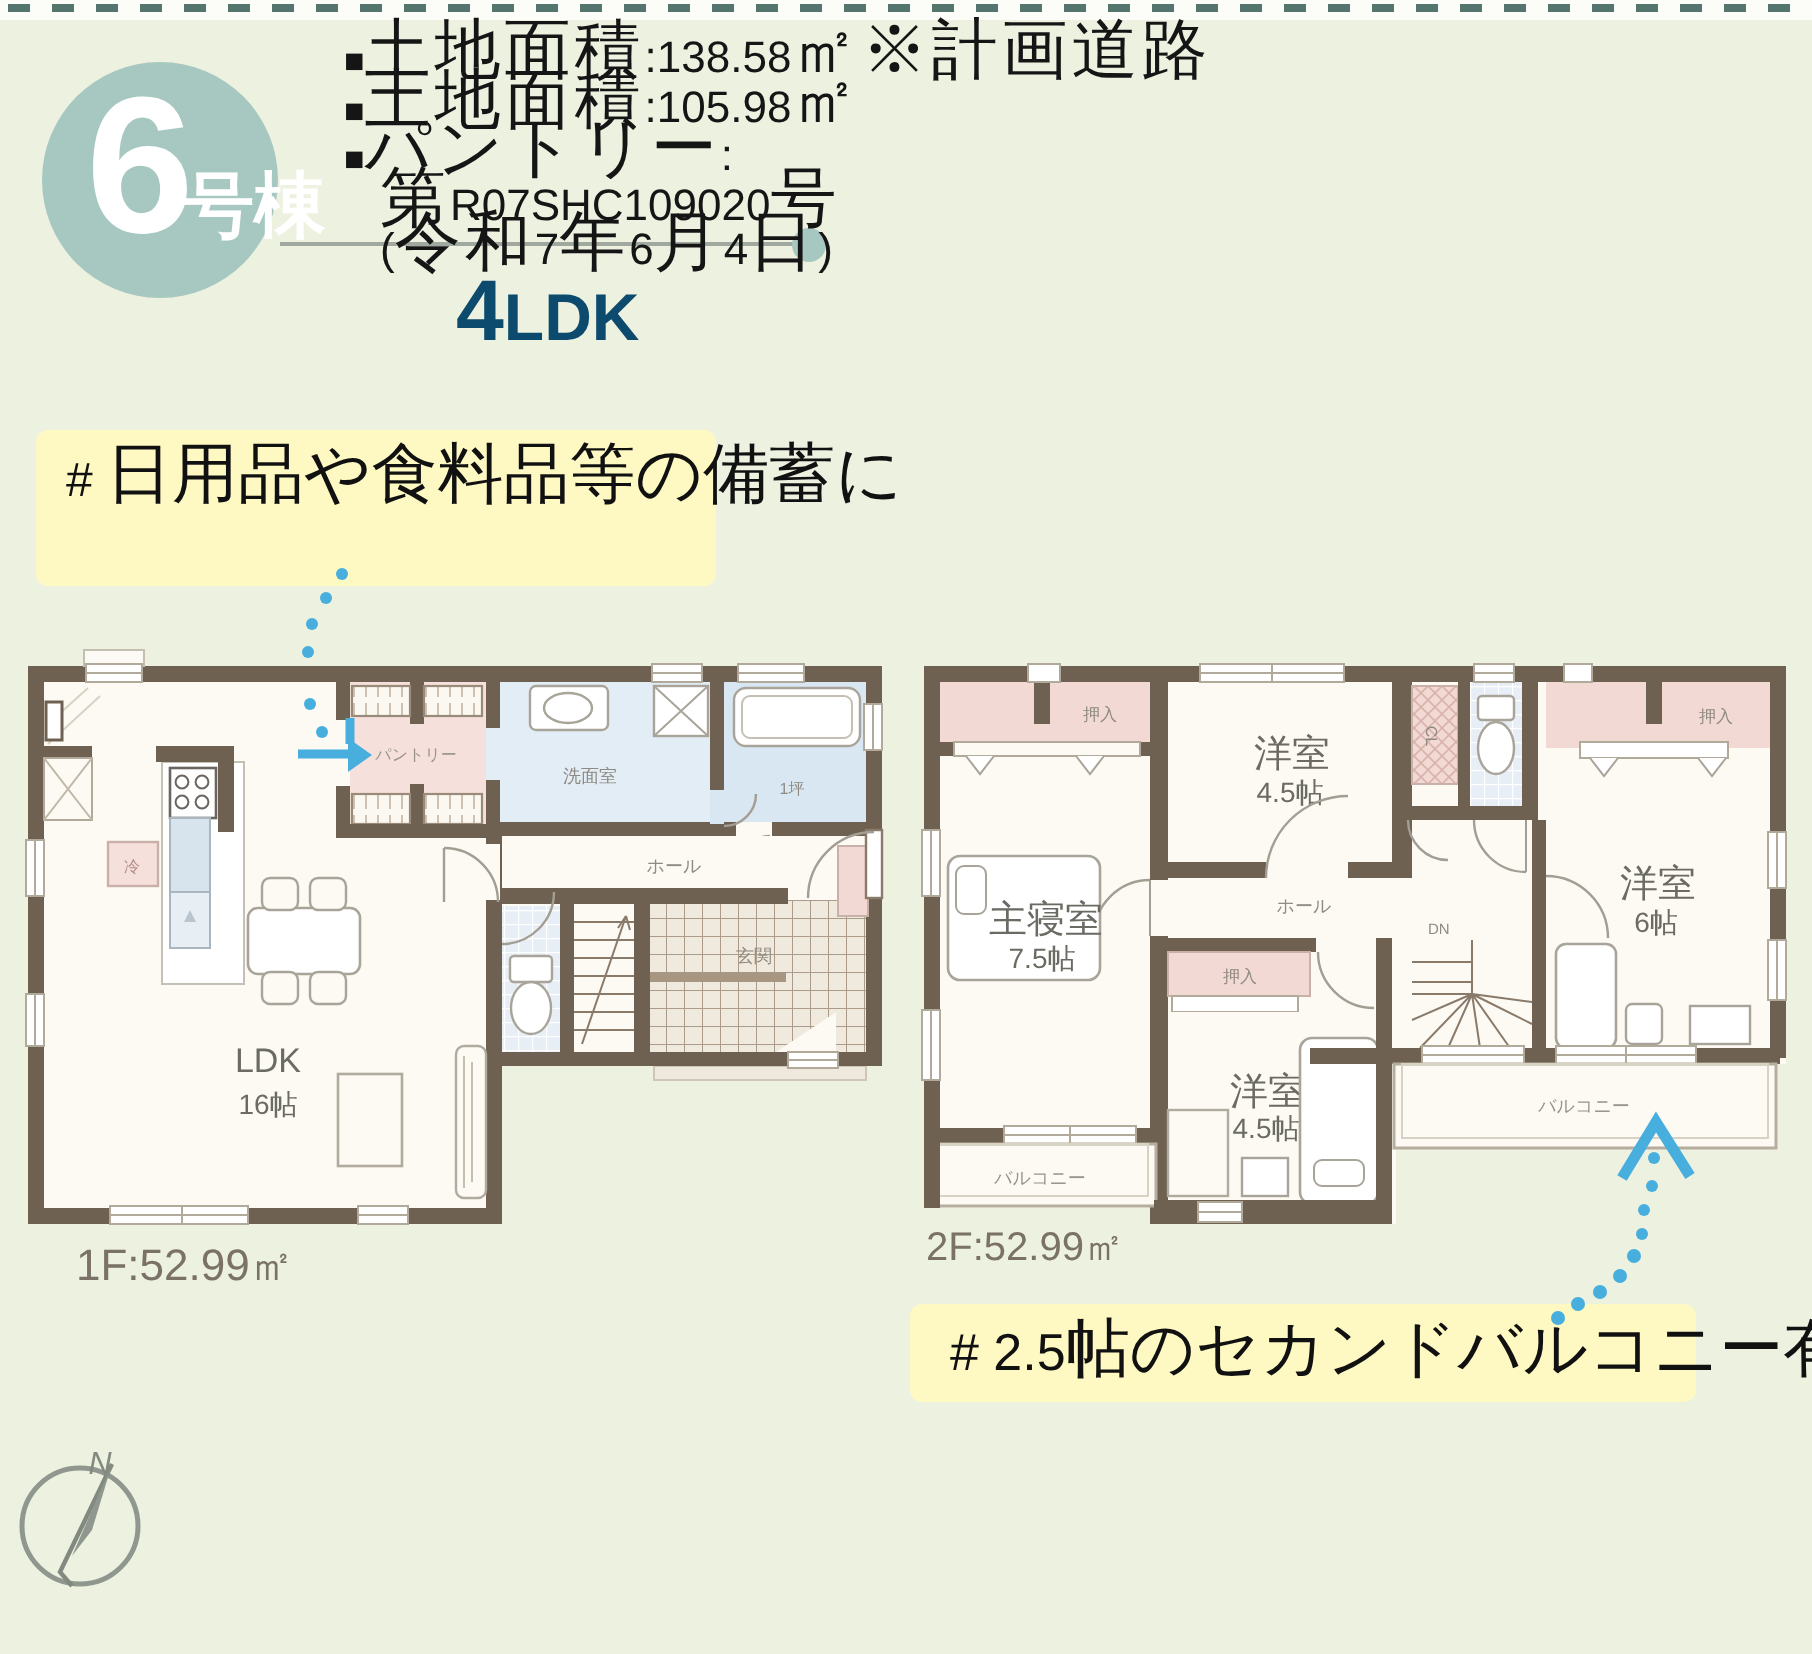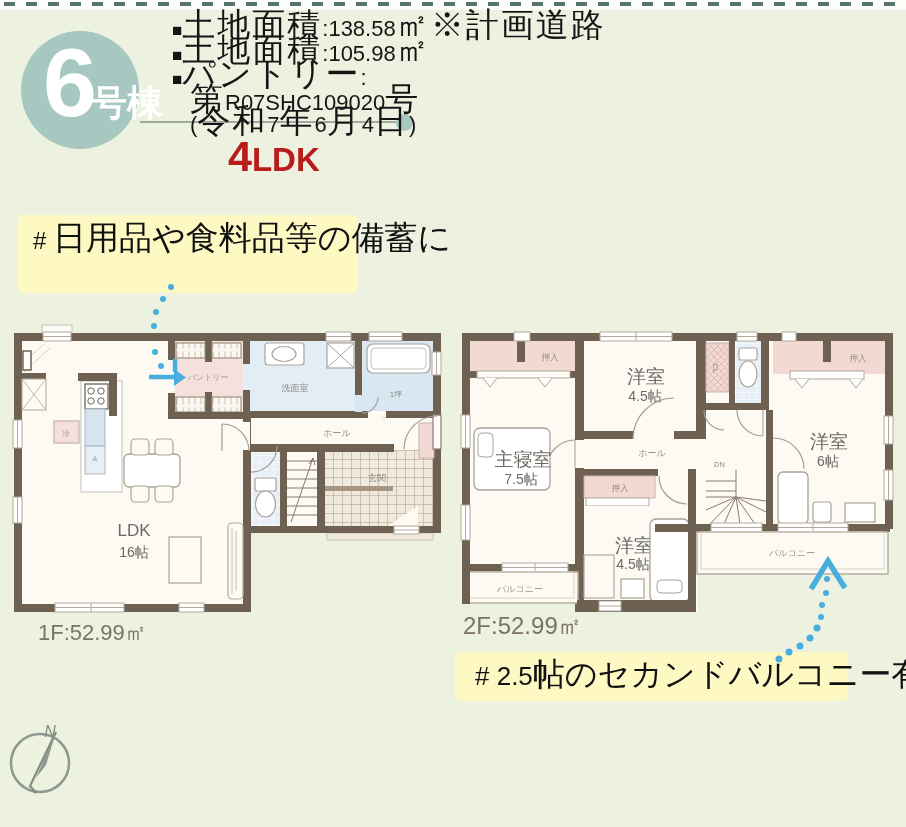--- a/index.html
+++ b/index.html
@@ -31,29 +31,29 @@
 <div class="abs" style="left:396px;top:114px;width:17px;height:17px;border-radius:50%;background:#a6c8c1;"></div>
 
 <div class="abs" style="left:172px;top:18px;font-size:22px;line-height:22.5px;color:#151515;white-space:nowrap;">
 <span style="font-size:17px;">■</span><span class="j">土地面積</span>:138.58<span class="j">㎡※計画道路</span><br>
 <span style="font-size:17px;">■</span><span class="j">土地面積</span>:105.98<span class="j">㎡</span><br>
 <span style="font-size:17px;">■</span><span class="j">パントリー</span>:<br>
 <span style="padding-left:18px"></span><span class="j">第</span>R07SHC109020<span class="j">号</span><br>
 <span style="padding-left:18px"></span>(<span class="j">令和</span>7<span class="j">年</span>6<span class="j">月</span>4<span class="j">日</span>)
 </div>
 
-<div class="abs" style="left:228px;top:132px;color:#b91c1c;font-weight:bold;font-size:33px;"><span style="font-size:43px;">4</span>LDK</div>
+<div class="abs" style="left:228px;top:132px;color:#0c4a6e;font-weight:bold;font-size:33px;"><span style="font-size:43px;">4</span>LDK</div>
 
 <div class="callout" style="left:18px;top:215px;width:340px;height:78px;font-size:24px;line-height:30px;padding-top:11px;padding-left:15px;box-sizing:border-box;white-space:nowrap;"># <span class="j2">日用品や食料品等の備蓄に</span><br><span style="padding-left:26px"></span></div>
 
 <div class="callout" style="left:455px;top:652px;width:393px;height:49px;font-size:26px;line-height:49px;padding-left:20px;box-sizing:border-box;white-space:nowrap;"># 2.5<span class="jc">帖のセカンドバルコニー有り</span></div>
 
 <div class="abs" style="left:14px;top:618px;font-size:22px;color:#7a7266;margin-left:24px;">1F:52.99㎡</div>
 
-<div class="abs" style="left:463px;top:610px;font-size:24px;color:#7a7266;">2F:52.99㎡</div>
+<div class="abs" style="left:463px;top:610px;font-size:20px;color:#7a7266;">2F:52.99㎡</div>
 
 <svg class="abs" style="left:0;top:0;" width="906" height="827" viewBox="0 0 906 827">
 <defs>
 <pattern id="tile" width="9" height="9" patternUnits="userSpaceOnUse">
   <rect width="9" height="9" fill="#f0e9dd"></rect>
   <path d="M0 0H9M0 0V9" stroke="#ab9b88" stroke-width="1" fill="none"></path>
 </pattern>
 <pattern id="shelf" width="6" height="14" patternUnits="userSpaceOnUse">
   <rect width="6" height="14" fill="#faf8f1"></rect>
   <path d="M3 1.5V12.5" stroke="#cfc1b1" stroke-width="1"></path>

